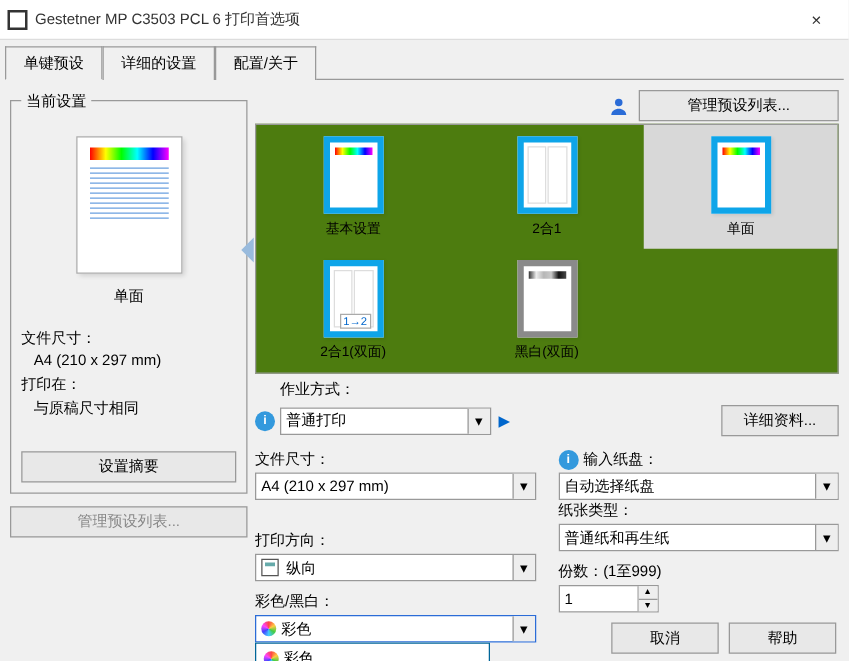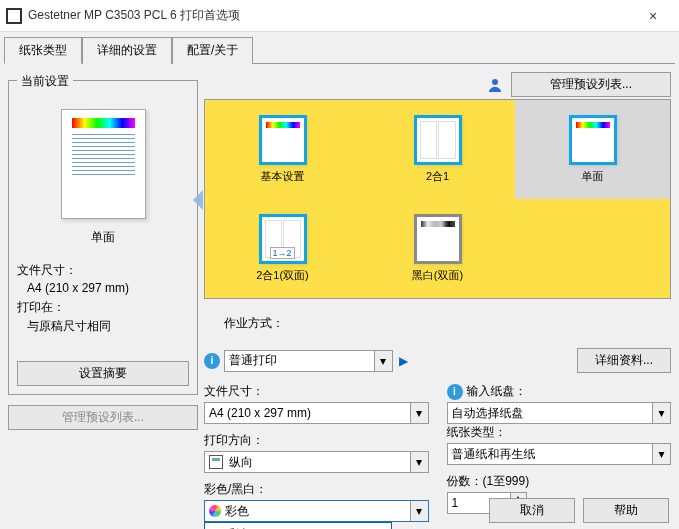--- a/index.html
+++ b/index.html
@@ -24,33 +24,33 @@
 .meta{margin:4px 0 2px}
 .meta2{margin:0 0 2px 10px}
 .btn{background:#e8e8e8;border:1px solid #999;padding:3px 8px;text-align:center;min-height:22px;display:flex;align-items:center;justify-content:center}
 .btn.wide{width:100%;margin-top:26px}
 .btn.dis{color:#888;margin-top:10px}
 .right{flex:1;position:relative}
 .r-top{display:flex;align-items:center;gap:8px;justify-content:flex-end;margin-bottom:2px}
 .pers{width:16px;height:16px;display:inline-block}
 .pers svg{width:16px;height:16px}
 .listlbl{margin-bottom:2px}
-.presetbox{border:1px solid #999;background:#fde047;height:200px;position:relative;display:flex}
+.presetbox{border:1px solid #999;background:#4d7c0f;height:200px;position:relative;display:flex}
 .tri{width:0;height:0;border-top:10px solid transparent;border-bottom:10px solid transparent;border-right:10px solid #9bd;position:absolute;left:-12px;top:90px}
 .pgrid{flex:1;display:grid;grid-template-columns:repeat(3,1fr);grid-template-rows:1fr 1fr}
 .pitem{display:flex;flex-direction:column;align-items:center;justify-content:center;gap:4px;position:relative}
 .pitem.sel{background:#d8d8d8}
-.pthumb{width:48px;height:50px;background:#fff;border:3px solid #0ea5e9;box-shadow:1px 1px 3px rgba(0,0,0,.1);position:relative;padding:4px}
+.pthumb{width:48px;height:62px;background:#fff;border:5px solid #0ea5e9;box-shadow:1px 1px 3px rgba(0,0,0,.1);position:relative;padding:4px}
 .pthumb .rb{height:6px;background:linear-gradient(90deg,#f00,#ff0,#0f0,#0ff,#00f,#f0f)}
 .pthumb.half{display:flex;gap:1px;padding:3px}
 .pthumb.half>div{flex:1;border:1px solid #ddd}
 .pthumb.bw{filter:grayscale(1)}
 .arrow12{position:absolute;left:8px;bottom:2px;background:#fff;border:1px solid #aaa;font-size:9px;color:#06c;padding:0 2px}
 .plabel{font-size:11px}
-.row{display:flex;align-items:center;gap:4px;margin-top:16px}
+.row{display:flex;align-items:center;gap:4px;margin-top:4px}
 .lbl{min-width:70px}
 .info{width:16px;height:16px;border-radius:50%;background:#39d;color:#fff;display:inline-flex;align-items:center;justify-content:center;font-size:10px;font-weight:bold}
 .sel-combo{flex:1;height:22px;border:1px solid #999;background:#fff;display:flex;align-items:center;padding:0 4px;position:relative}
 .sel-combo .dd{position:absolute;right:0;top:0;width:18px;height:100%;border-left:1px solid #999;display:flex;align-items:center;justify-content:center;background:#eee}
 .play{width:14px;height:14px;display:flex;align-items:center;justify-content:center;color:#06c}
 .cols{display:flex;gap:18px;margin-top:10px}
 .col{flex:1}
 .col .lbl2{margin-bottom:2px;display:flex;align-items:center;gap:4px}
 .icon-orient{width:14px;height:14px;border:1px solid #555;display:inline-block;position:relative}
 .icon-orient:before{content:"";position:absolute;left:2px;top:2px;right:2px;height:3px;background:#6aa}
@@ -68,21 +68,21 @@
 </head>
 <body>
 
 <div class="titlebar">
   <span class="ticon"></span>
   <span class="ttitle">Gestetner MP C3503 PCL 6 打印首选项</span>
   <span class="tclose">×</span>
 </div>
 
 <div class="tabs">
-  <div class="tab active">纸张类型</div>
+  <div class="tab active">单键预设</div>
   <div class="tab">详细的设置</div>
   <div class="tab">配置/关于</div>
 </div>
 <div class="tabline"></div>
 
 <div class="content">
 
   <div class="left">
     <div class="gbox">
       <span class="glabel">当前设置</span>
@@ -176,21 +176,21 @@
     <div class="cols">
       <div class="col">
         <div class="lbl2">
             <span>文件尺寸：</span>
           </div>
         <div class="sel-combo">
             <span>A4 (210 x 297 mm)</span>
             <span class="dd">▾</span>
           </div>
 
-        <div class="lbl2" style="margin-top:8px">
+        <div class="lbl2" style="margin-top:24px">
             <span>打印方向：</span>
           </div>
         <div class="sel-combo">
             <span class="icon-orient"></span>
             <span style="margin-left:6px">纵向</span>
             <span class="dd">▾</span>
           </div>
 
         <div class="lbl2" style="margin-top:8px">
             <span>彩色/黑白：</span>

